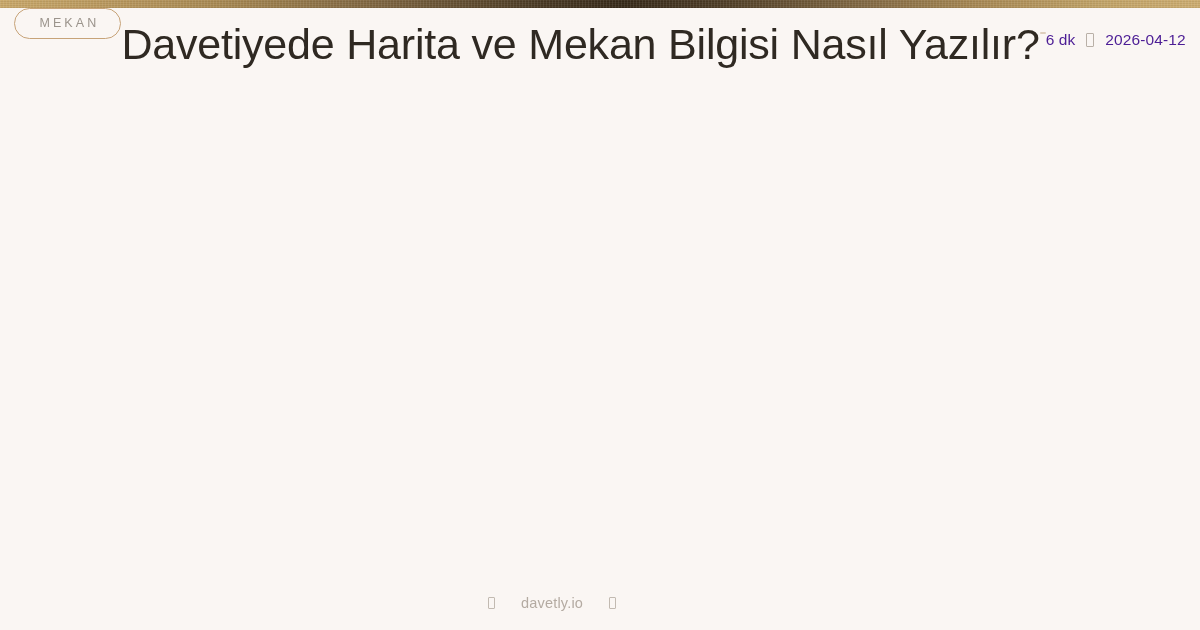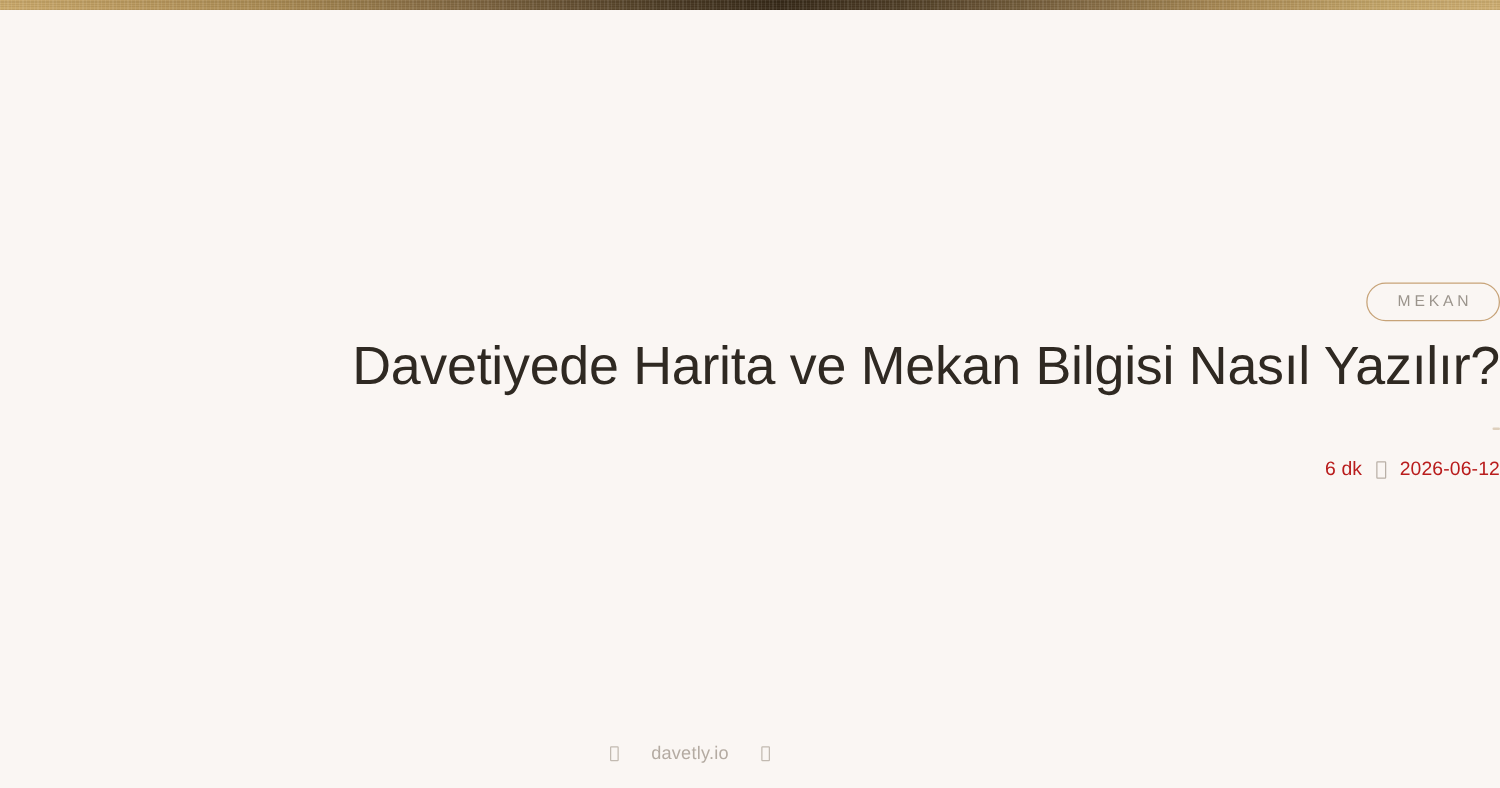--- a/index.html
+++ b/index.html
@@ -63,22 +63,21 @@
   }
 
   
   .content {
     position: absolute;
     top: 8px;
     left: 0;
     width: 1200px;
     height: 622px;
     display: flex;
-    flex-direction: column;
-    align-items: flex-end;
+    align-items: flex-start;
     justify-content: center;
     padding-bottom: 28px;
     box-sizing: border-box;
   }
 
   .category-badge {
     display: inline-flex;
     align-items: center;
     justify-content: center;
     height: 29px;
@@ -114,21 +113,21 @@
     border-radius: 1px;
     opacity: 0.85;
   }
 
   .meta-row {
     margin-top: 24px;
     display: flex;
     align-items: center;
     justify-content: center;
     gap: 11px;
-    color: #b91c1c;
+    color: #4c1d95;
     font-size: 15.5px;
     line-height: 1;
     letter-spacing: 0.1px;
   }
   .meta-sep {
     display: inline-block;
     width: 8px;
     height: 14px;
     border: 1px solid #b9b0a7;
     border-radius: 1px;
@@ -172,21 +171,21 @@
 
     <div class="category-badge">MEKAN</div>
 
     <h1 class="post-title">Davetiyede Harita ve Mekan Bilgisi Nasıl Yazılır?</h1>
 
     <div class="title-divider"></div>
 
     <div class="meta-row">
       <span>6 dk</span>
       <span class="meta-sep"></span>
-      <span>2026-06-12</span>
+      <span>2026-04-12</span>
     </div>
 
   </div>
 
   <div class="site-footer">
     <span class="footer-glyph"></span>
     <span>davetly.io</span>
     <span class="footer-glyph"></span>
   </div>
 

